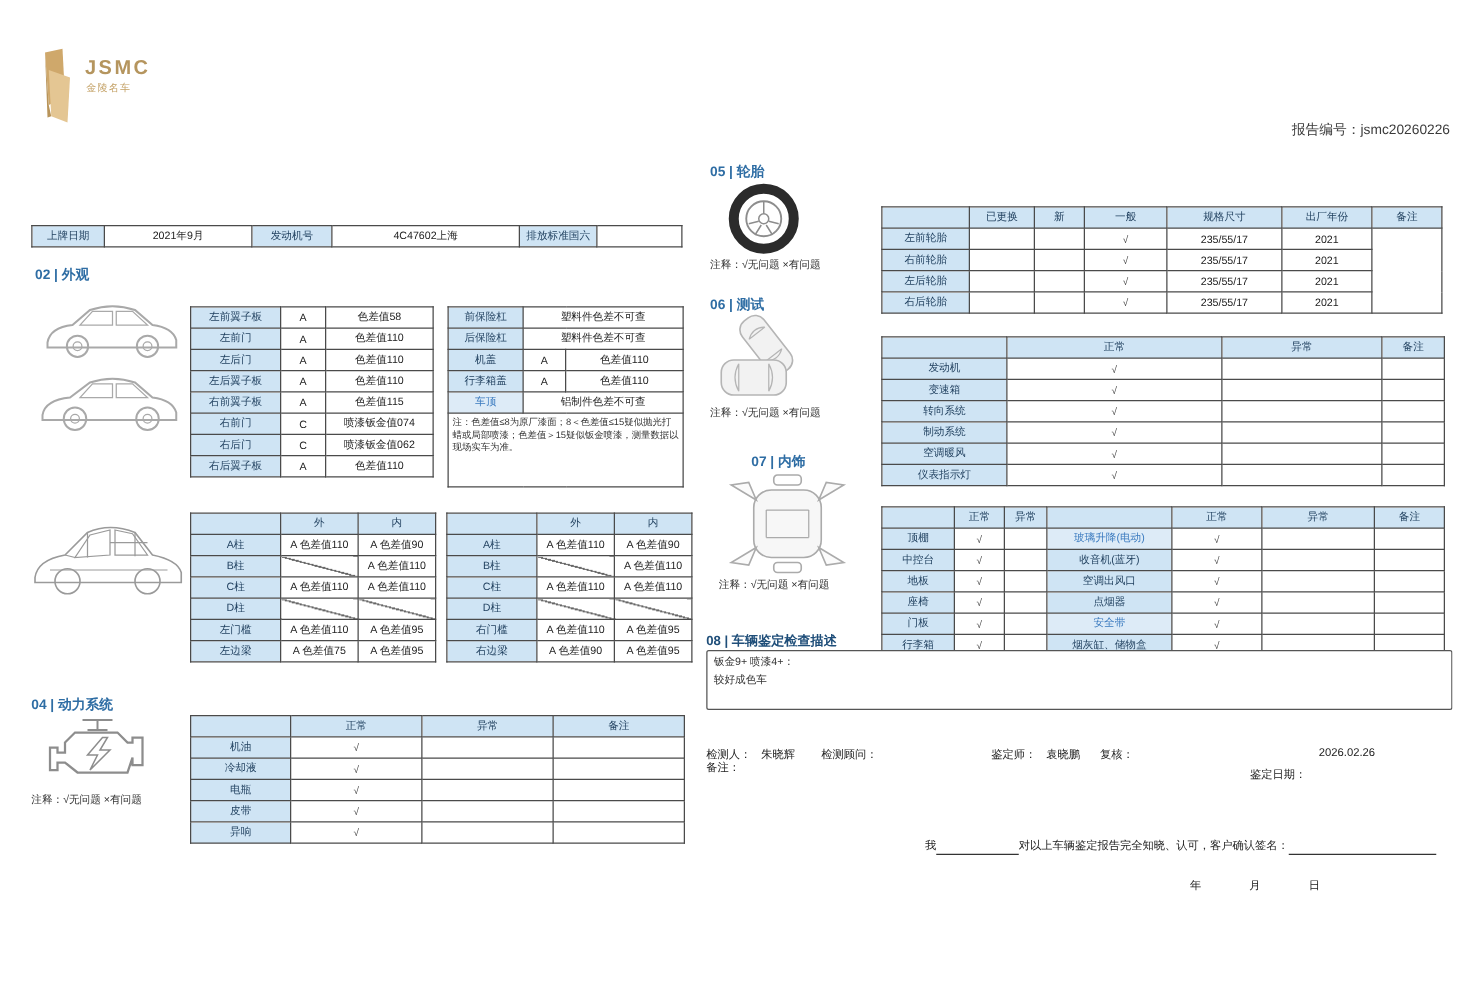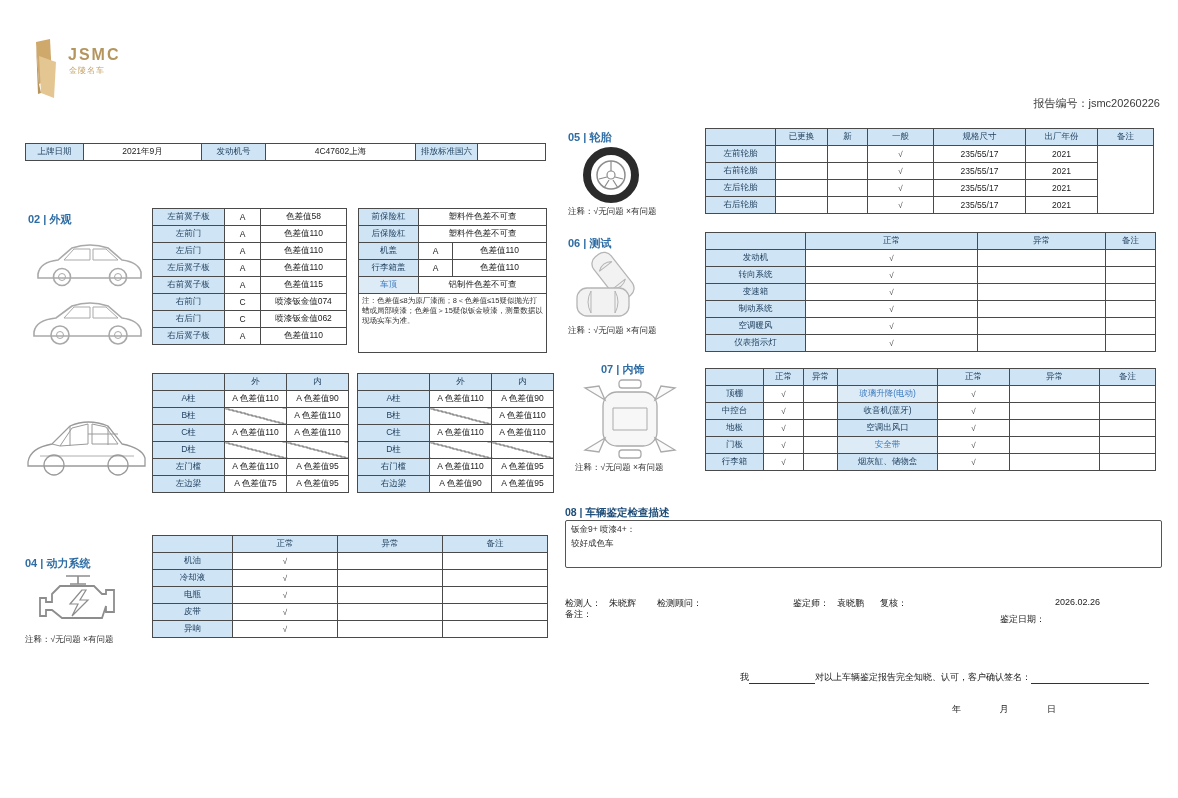--- a/index.html
+++ b/index.html
@@ -10,21 +10,21 @@
   .brand{font-weight:bold;color:#b5955e;font-size:16px;letter-spacing:2px;}
   .brand-sub{color:#c3a064;font-size:8px;letter-spacing:1px;}
   
   .report-no{font-size:11px;color:#3a3a3a;}
   
   .sec{color:#2e6da4;font-weight:bold;font-size:11px;white-space:nowrap;}
   .sec-dark{color:#1f4e79;font-weight:bold;font-size:10.5px;white-space:nowrap;text-align:center;}
   .cap{font-size:8.5px;color:#333;white-space:nowrap;}
   
   table.tbl{position:absolute;border-collapse:collapse;table-layout:fixed;background:#fff;}
-  table.tbl{border:1.5px solid #3a3a3a;}
+  table.tbl{border:1.5px solid #3a3a3a;margin-top:37px;}
   .tbl td{border:1px solid #4a4a4a;height:16px;text-align:center;font-size:8.5px;
           padding:0 1px;overflow:hidden;white-space:nowrap;color:#222;}
   .tbl td.hd{background:#cfe4f4;color:#1d3d5c;}
   .tbl td.hd2{background:#ddebf7;color:#3a7abf;}
   .tbl td.chk{color:#444;font-size:8px;}
   .tbl td.slash{background:linear-gradient(to top right,transparent 48%,#666 48%,#666 52%,transparent 52%);}
   .tbl td.note{font-size:7.5px;white-space:normal;text-align:left;line-height:1.35;
                padding:2px 3px;height:54px;vertical-align:top;color:#333;}
   
   .sum-box{border:1px solid #555;border-radius:2px;font-size:8.5px;line-height:1.6;
@@ -431,27 +431,27 @@
           <td class="hd">异常</td>
           <td class="hd">备注</td>
         </tr>
         <tr>
           <td class="hd">发动机</td>
           <td class="chk">√</td>
           <td></td>
           <td></td>
         </tr>
         <tr>
+          <td class="hd">变速箱</td>
+          <td class="chk">√</td>
+          <td></td>
+          <td></td>
+        </tr>
+        <tr>
           <td class="hd">转向系统</td>
-          <td class="chk">√</td>
-          <td></td>
-          <td></td>
-        </tr>
-        <tr>
-          <td class="hd">变速箱</td>
           <td class="chk">√</td>
           <td></td>
           <td></td>
         </tr>
         <tr>
           <td class="hd">制动系统</td>
           <td class="chk">√</td>
           <td></td>
           <td></td>
         </tr>
@@ -517,20 +517,29 @@
           <td class="hd">收音机(蓝牙)</td>
           <td class="chk">√</td>
           <td></td>
           <td></td>
         </tr>
         <tr>
           <td class="hd">地板</td>
           <td class="chk">√</td>
           <td></td>
           <td class="hd">空调出风口</td>
+          <td class="chk">√</td>
+          <td></td>
+          <td></td>
+        </tr>
+        <tr>
+          <td class="hd">座椅</td>
+          <td class="chk">√</td>
+          <td></td>
+          <td class="hd">点烟器</td>
           <td class="chk">√</td>
           <td></td>
           <td></td>
         </tr>
         <tr>
           <td class="hd">门板</td>
           <td class="chk">√</td>
           <td></td>
           <td class="hd2">安全带</td>
           <td class="chk">√</td>

